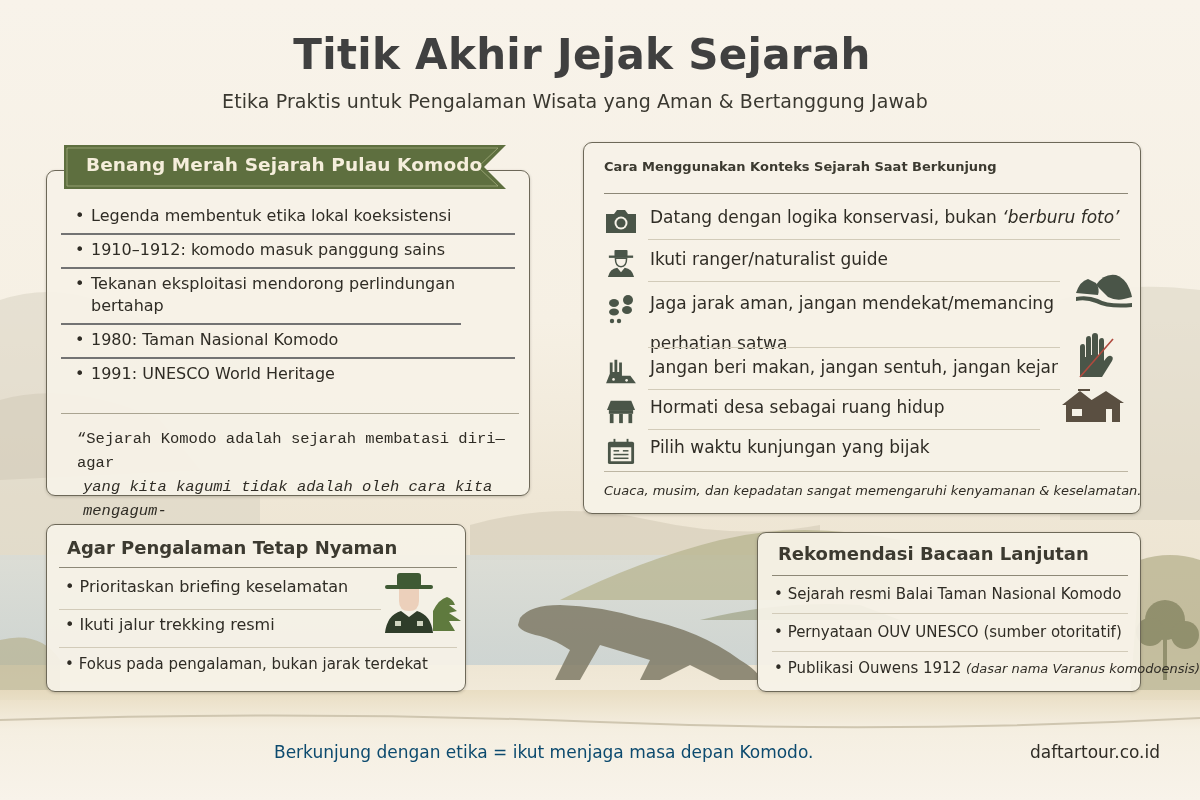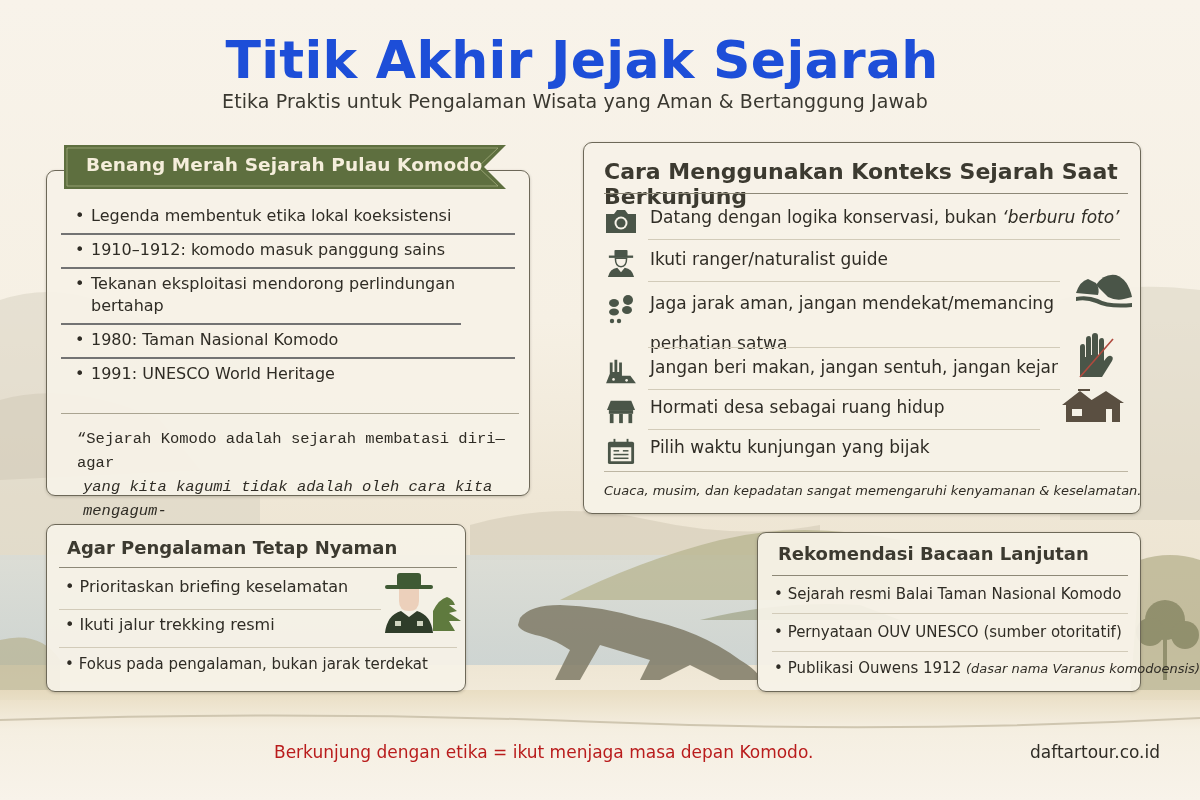--- a/index.html
+++ b/index.html
@@ -9,21 +9,21 @@
     font-family: "DejaVu Sans", "Liberation Sans", sans-serif;
     color: #2f2c25;
     background: linear-gradient(180deg, #f8f3ea 0%, #f6f0e4 40%, #efe7d6 62%, #ece3cf 80%, #f5efe2 92%, #f8f3ea 100%);
   }
   
   .bg { position: absolute; inset: 0; z-index: 0; }
   .bg svg { width: 1200px; height: 800px; display: block; }
 
   .title {
     position: absolute; left: 0; width: 1140px; top: 30px; text-align: center;
-    font-size: 52px; font-weight: bold; color: #1d4ed8; letter-spacing: 0.3px;
+    font-size: 42px; font-weight: bold; color: #404040; letter-spacing: 0.3px;
     font-family: "DejaVu Sans", sans-serif;
     padding-left: 24px;
   }
   .subtitle {
     position: absolute; left: 0; width: 1150px; top: 90px; text-align: center;
     font-size: 19px; color: #3a3830; font-family: "DejaVu Sans", sans-serif;
     letter-spacing: 0.1px;
   }
 
   .panel {
@@ -61,21 +61,21 @@
   .hist-list .hist-item:last-child { border-bottom: none; }
   .hist-rule { position: absolute; left: 14px; right: 10px; top: 242px; border-top: 1.2px solid #aaa491; }
   .quote {
     position: absolute; left: 30px; right: 14px; top: 256px;
     font-size: 15.5px; line-height: 24px; color: #2f2c25; font-family: Liberation Mono, monospace;
   }
   .quote .l2 { display: block; padding-left: 6px; font-style: italic; }
 
   
   #panel-tips { left: 583px; top: 142px; width: 558px; height: 372px; }
-  #panel-tips h2 { position: absolute; left: 20px; top: 16px; font-size: 22px; }
+  #panel-tips h2 { position: absolute; left: 20px; top: 16px; font-size: 13px; }
   #panel-tips .rule { position: absolute; left: 20px; right: 12px; top: 50px; }
   .tip {
     position: absolute; left: 18px; font-size: 17px; line-height: 24px;
   }
   .tip .ic { position: absolute; left: 2px; top: 2px; width: 34px; height: 28px; }
   .tip .txt { position: absolute; left: 48px; white-space: nowrap; }
   .tip-sep { position: absolute; border-top: 1px solid #d2cbb9; }
   .tips-note {
     position: absolute; left: 20px; top: 340px; font-size: 13px; font-style: italic;
     color: #2f2c25; white-space: nowrap;
@@ -92,21 +92,21 @@
 
   
   #panel-reading { left: 757px; top: 532px; width: 384px; height: 160px; }
   #panel-reading h2 { position: absolute; left: 20px; top: 10px; font-size: 18px; }
   #panel-reading .rule { position: absolute; left: 14px; right: 12px; top: 42px; }
   .r-item { position: absolute; left: 16px; font-size: 15px; white-space: nowrap; }
   .r-item::before { content: "• "; }
   .r-item .small { font-size: 13px; font-style: italic; }
 
   .footer-tagline {
-    position: absolute; z-index: 2; left: 274px; top: 742px; font-size: 17px; color: #b91c1c;
+    position: absolute; z-index: 2; left: 274px; top: 742px; font-size: 17px; color: #0c4a6e;
   }
   .footer-site {
     position: absolute; z-index: 2; left: 1030px; top: 742px; font-size: 17px; color: #2f2c25;
   }
 </style>
 </head>
 <body>
 
 <div class="bg">
   <svg viewBox="0 0 1200 800" xmlns="http://www.w3.org/2000/svg">

